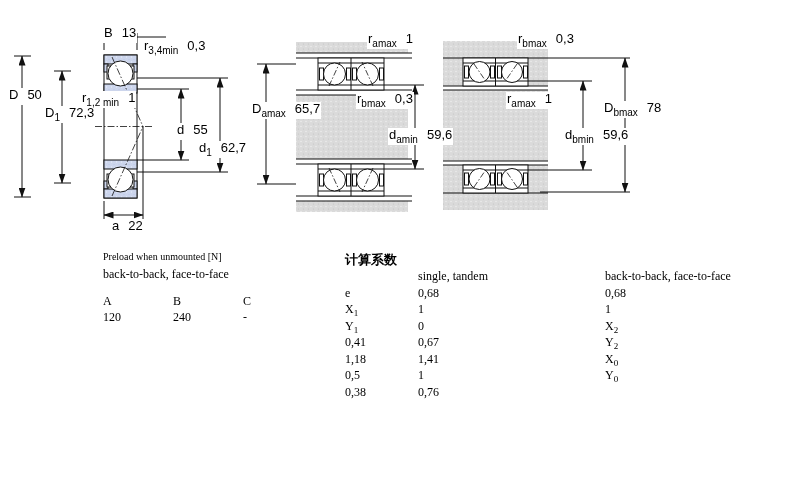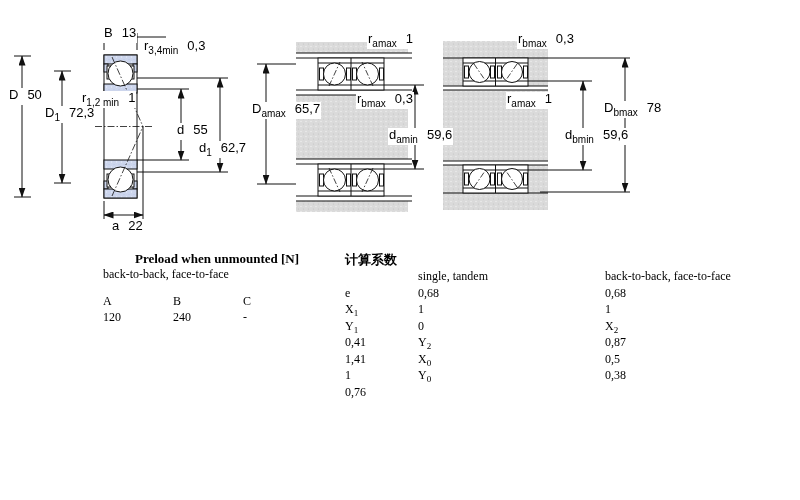--- a/index.html
+++ b/index.html
@@ -4,21 +4,21 @@
 <style>
   html,body{margin:0;padding:0;background:#fff;}
   .page{position:relative;width:800px;height:500px;background:#fff;overflow:hidden;
         font-family:"Liberation Sans",sans-serif;color:#000;}
   .page svg{position:absolute;left:0;top:0;}
   .dim-label{position:absolute;font-size:13px;line-height:14px;white-space:nowrap;
              background:#fff;padding:0 1px;}
   .dim-label sub{font-size:10px;line-height:1;}
   .dim-label .v{margin-left:9px;}
   .serif{font-family:"Liberation Serif",serif;}
-  .pl-title{position:absolute;left:103px;top:251px;font-weight:bold;font-size:13px;margin-left:32px;}
+  .pl-title{position:absolute;left:103px;top:251px;font-weight:normal;font-size:10px;}
   .pl-sub{position:absolute;left:103px;top:267px;font-size:12px;}
   .pl-grid{position:absolute;left:103px;top:294px;display:grid;
            grid-template-columns:70px 70px 70px;grid-auto-rows:16px;font-size:12px;}
   .f-title{position:absolute;left:345px;top:251px;font-weight:bold;font-size:13px;}
   .f-grid{position:absolute;left:345px;top:269px;display:grid;
           grid-template-columns:73px 187px 170px;grid-auto-rows:16.5px;font-size:12px;}
   .f-grid .hdr{height:19px;font-family:Liberation Serif, serif;}
   .f-grid sub{font-size:9px;line-height:1;}
   .cell{white-space:nowrap;}
 </style>
@@ -242,23 +242,24 @@
 
     <div class="cell"><span>X</span><sub>1</sub></div>
     <div class="cell">1</div>
     <div class="cell">1</div>
 
     <div class="cell"><span>Y</span><sub>1</sub></div>
     <div class="cell">0</div>
 
     <div class="cell"><span>X</span><sub>2</sub></div>
     <div class="cell">0,41</div>
+    <div class="cell">0,67</div>
 
     <div class="cell"><span>Y</span><sub>2</sub></div>
-    <div class="cell">0,87</div>
+    <div class="cell">1,18</div>
     <div class="cell">1,41</div>
 
     <div class="cell"><span>X</span><sub>0</sub></div>
     <div class="cell">0,5</div>
     <div class="cell">1</div>
 
     <div class="cell"><span>Y</span><sub>0</sub></div>
     <div class="cell">0,38</div>
     <div class="cell">0,76</div>
   </div>

